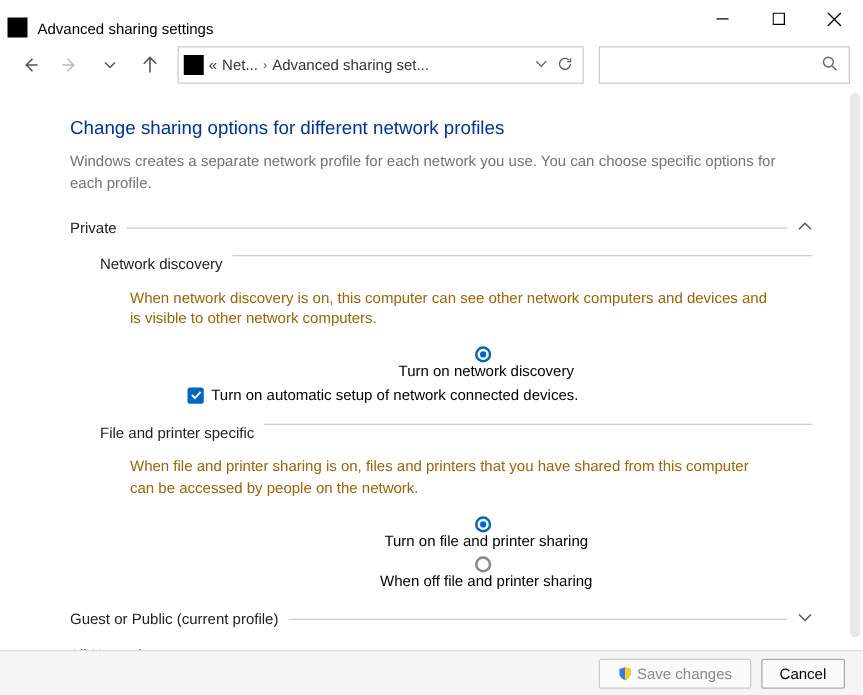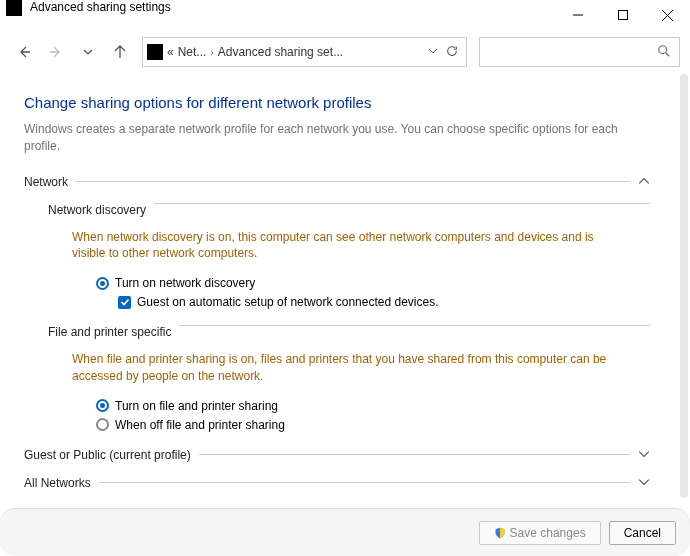--- a/index.html
+++ b/index.html
@@ -1,53 +1,53 @@
 <!DOCTYPE html>
 <html><head>
 <meta charset="utf-8">
 <style>
 * { box-sizing: border-box; margin: 0; padding: 0; }
 body { font-family: 'Segoe UI', Tahoma, sans-serif; font-size: 12px; color: #000; background: #fff; width: 690px; height: 556px; overflow: hidden; display: flex; flex-direction: column; }
-.titlebar { height: 30px; display: flex; align-items: flex-start; padding-left: 6px; }
+.titlebar { height: 30px; display: flex; align-items: flex-end; padding-left: 6px; }
 .titlebar .app-icon { width: 16px; height: 16px; background: #000; margin-right: 8px; }
 .titlebar .title { flex: 1; font-size: 12px; }
 .wc { width: 45px; height: 30px; display: flex; align-items: center; justify-content: center; }
 .wc svg { pointer-events: none; }
 .navrow { height: 36px; display: flex; align-items: center; padding: 0 10px; gap: 4px; margin-top: 4px; }
 .navbtn { width: 28px; height: 28px; display: flex; align-items: center; justify-content: center; color: #555; }
 .navbtn.disabled { color: #bbb; }
 .address { flex: 0 0 325px; height: 30px; border: 1px solid #ccc; display: flex; align-items: center; padding: 0 4px; gap: 4px; background: #fff; margin-left: 4px; }
 .address .folder-icon { width: 16px; height: 16px; background: #000; }
 .crumb { color: #333; font-size: 12px; white-space: nowrap; }
 .crumb-sep { color: #666; font-size: 10px; }
 .address .spacer { flex: 1; }
 .searchbox { flex: 1; height: 30px; border: 1px solid #ccc; display: flex; align-items: center; justify-content: flex-end; padding: 0 8px; margin-left: 8px; }
 .content-wrap { flex: 1; overflow: hidden; position: relative; }
-.content { padding: 24px 40px 0 24px; height: 100%; overflow-y: hidden; }
+.content { padding: 24px 40px 0 24px; height: 100%; overflow-y: hidden; margin-left: 32px; }
 .scrollbar { position: absolute; right: 2px; top: 4px; bottom: 10px; width: 8px; background: #e8e8e8; border-radius: 4px; }
 h1.heading { color: #003399; font-size: 15px; font-weight: 400; margin-bottom: 10px; }
 p.intro { font-size: 12px; color: #737373; margin-bottom: 20px; line-height: 1.4; padding-right: 20px; }
 .section-header { display: flex; align-items: center; margin-bottom: 14px; }
 .section-header .label { font-size: 12px; color: #222; }
 .section-header .line { flex: 1; height: 1px; background: #ccc; margin: 0 8px; }
 .section-header .chev { color: #555; font-size: 10px; }
 .subsection { margin-left: 24px; margin-bottom: 16px; }
 .subsection-header { display: flex; margin-bottom: 12px; }
 .subsection-header .label { font-size: 12px; color: #222; }
 .subsection-header .line { flex: 1; height: 1px; background: #ccc; margin-left: 8px; }
 .desc { font-size: 12px; color: #a16207; margin-left: 24px; margin-bottom: 14px; line-height: 1.4; padding-right: 30px; }
 .options { margin-left: 48px; }
-.radio-row { display: flex; align-items: center; margin-bottom: 5px; }
+.radio-row { display: flex; align-items: center; margin-bottom: 5px; flex-direction: column; }
 .radio { width: 13px; height: 13px; border: 2px solid #0067c0; border-radius: 50%; margin-right: 6px; display: flex; align-items: center; justify-content: center; flex-shrink: 0; }
 .radio.off { border-color: #888; }
 .radio .dot { width: 5px; height: 5px; background: #0067c0; border-radius: 50%; }
 .check-row { display: flex; align-items: center; margin-left: 22px; margin-bottom: 5px; }
 .checkbox { width: 13px; height: 13px; background: #0067c0; border-radius: 2px; margin-right: 6px; display: flex; align-items: center; justify-content: center; flex-shrink: 0; }
 .checkbox svg { width: 10px; height: 10px; }
-.footer { height: 48px; border-top: 1px solid #ddd; background: #f5f5f5; display: flex; align-items: center; justify-content: flex-end; padding: 0 14px; gap: 8px; border-radius: 15px; }
+.footer { height: 36px; border-top: 1px solid #ddd; background: #f5f5f5; display: flex; align-items: center; justify-content: flex-end; padding: 0 14px; gap: 8px; }
 .btn { height: 24px; padding: 0 14px; border: 1px solid #aaa; background: #fafafa; border-radius: 2px; font-size: 12px; display: flex; align-items: center; gap: 4px; }
 .btn.disabled { color: #888; border-color: #ccc; }
 .shield { width: 12px; height: 12px; }
 </style>
 </head>
 <body>
 
 <div class="titlebar">
   <div class="app-icon"></div>
   <div class="title">Advanced sharing settings</div>
@@ -112,21 +112,21 @@
   </div>
 </div>
 
 <div class="content-wrap">
   <div class="scrollbar"></div>
   <div class="content">
     <h1 class="heading">Change sharing options for different network profiles</h1>
     <p class="intro">Windows creates a separate network profile for each network you use. You can choose specific options for each profile.</p>
 
     <div class="section-header">
-      <span class="label">Network</span>
+      <span class="label">Private</span>
       <span class="line"></span>
       <span class="chev"><svg width="12" height="12" viewBox="0 0 10 10">
             <path d="M1 7 L5 3 L9 7" fill="none" stroke="#555" stroke-width="1"></path>
           </svg></span>
     </div>
 
     <div class="subsection">
       <div class="subsection-header">
         <span class="label">Network discovery</span>
         <span class="line"></span>
@@ -138,21 +138,21 @@
               <span class="dot"></span>
             </span>
           <span>Turn on network discovery</span>
         </div>
         <div class="check-row">
           <span class="checkbox">
               <svg viewBox="0 0 10 10">
                 <path d="M1.5 5 L4 7.5 L8.5 2.5" fill="none" stroke="#fff" stroke-width="1.6"></path>
               </svg>
             </span>
-          <span>Guest on automatic setup of network connected devices.</span>
+          <span>Turn on automatic setup of network connected devices.</span>
         </div>
       </div>
     </div>
 
     <div class="subsection">
       <div class="subsection-header">
         <span class="label">File and printer specific</span>
         <span class="line"></span>
       </div>
       <p class="desc">When file and printer sharing is on, files and printers that you have shared from this computer can be accessed by people on the network.</p>

